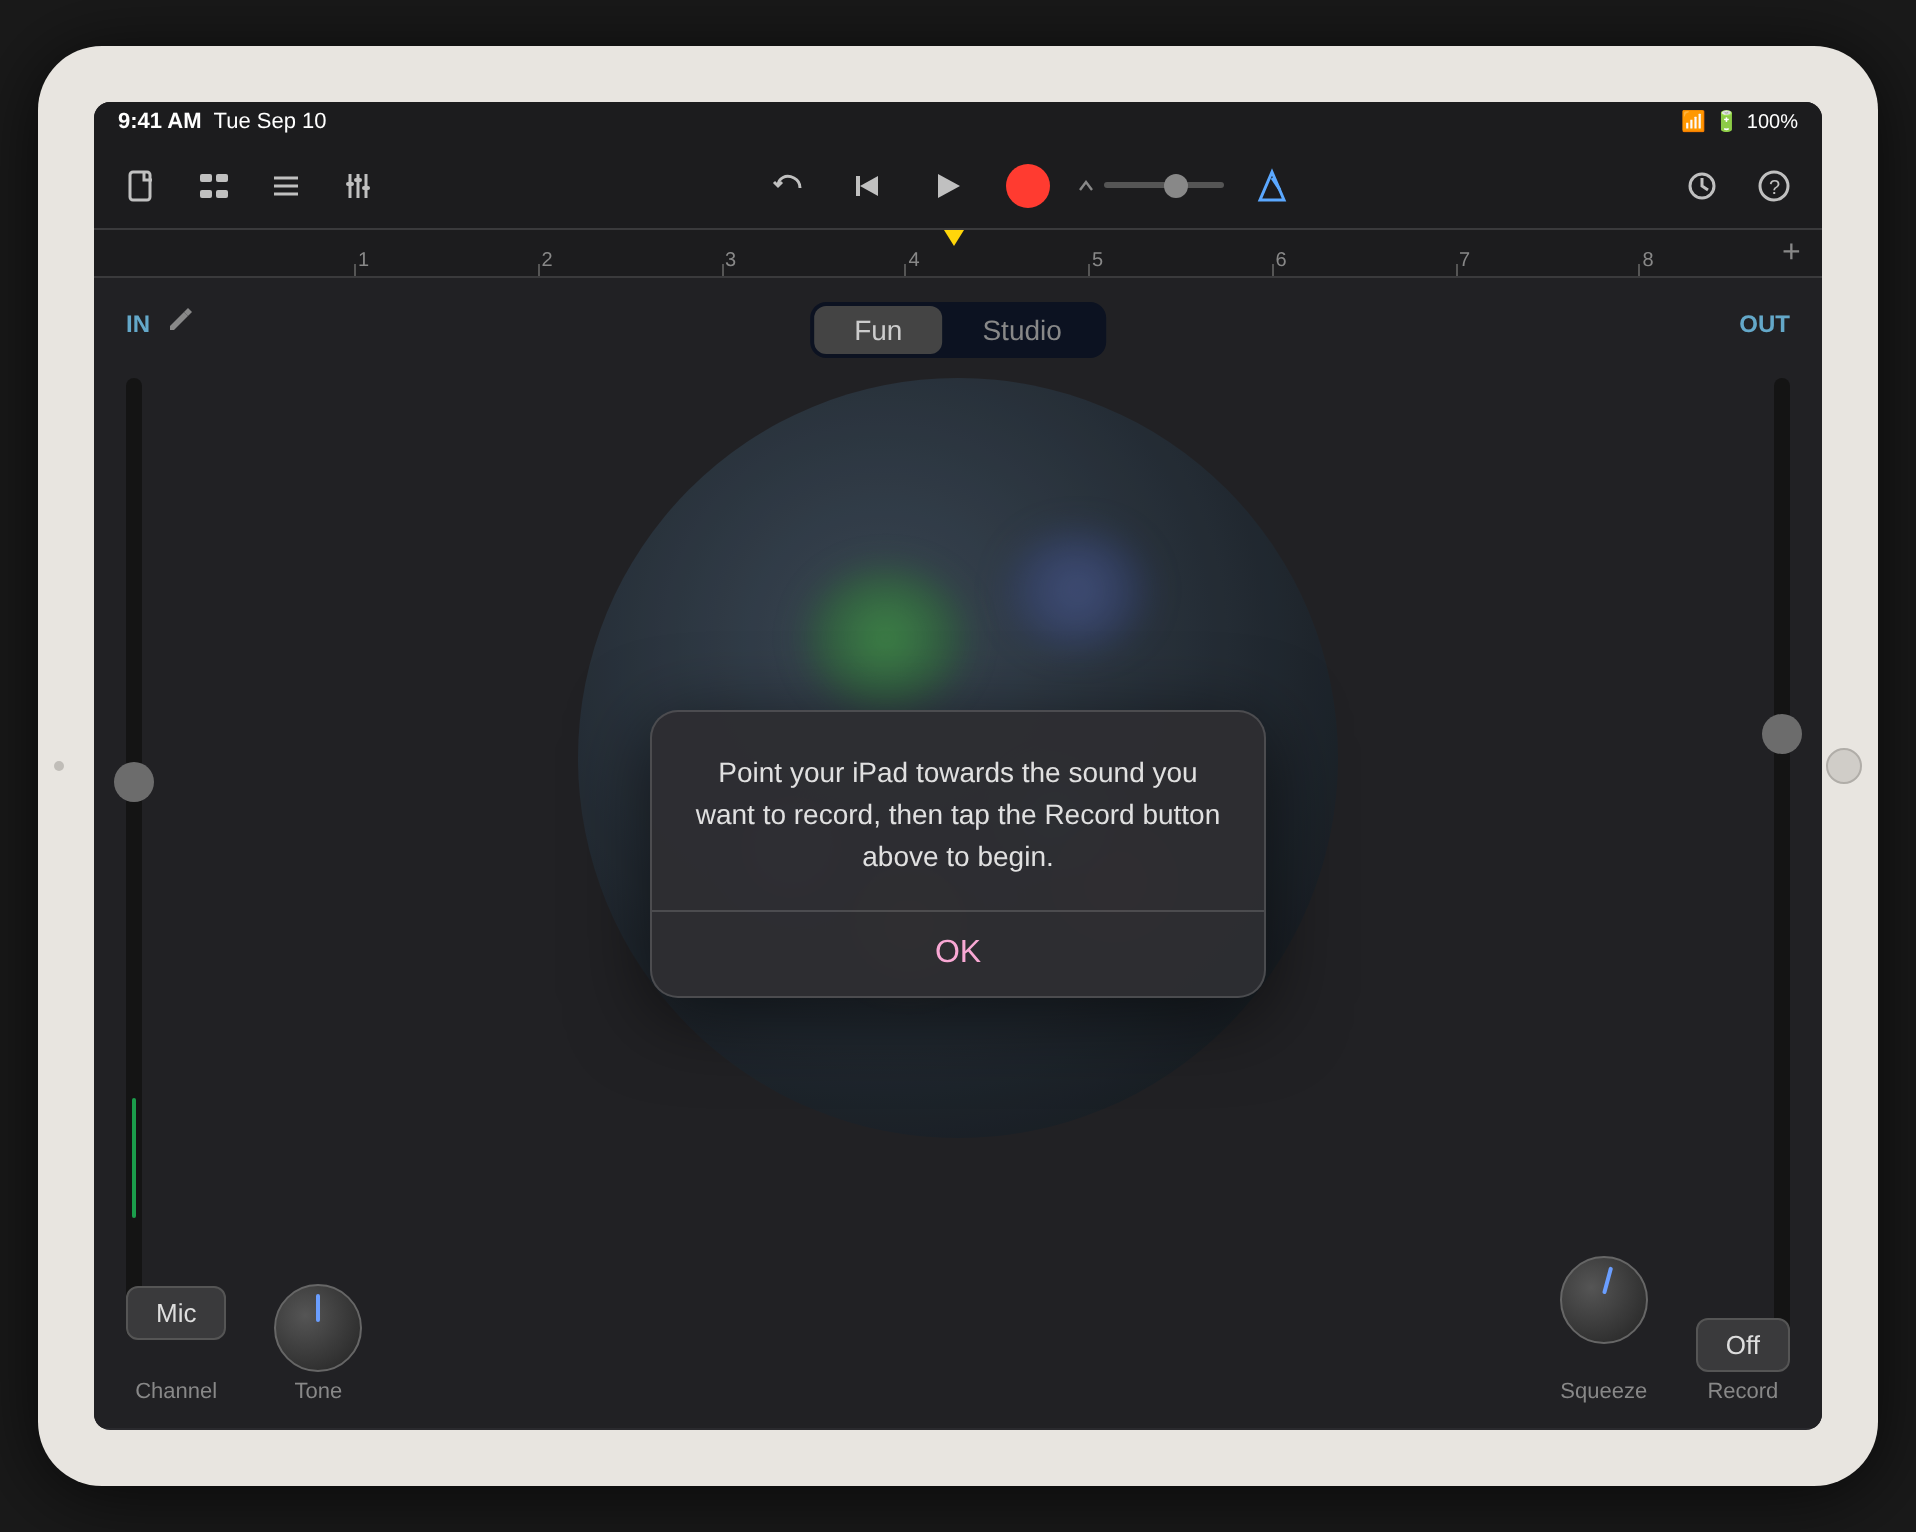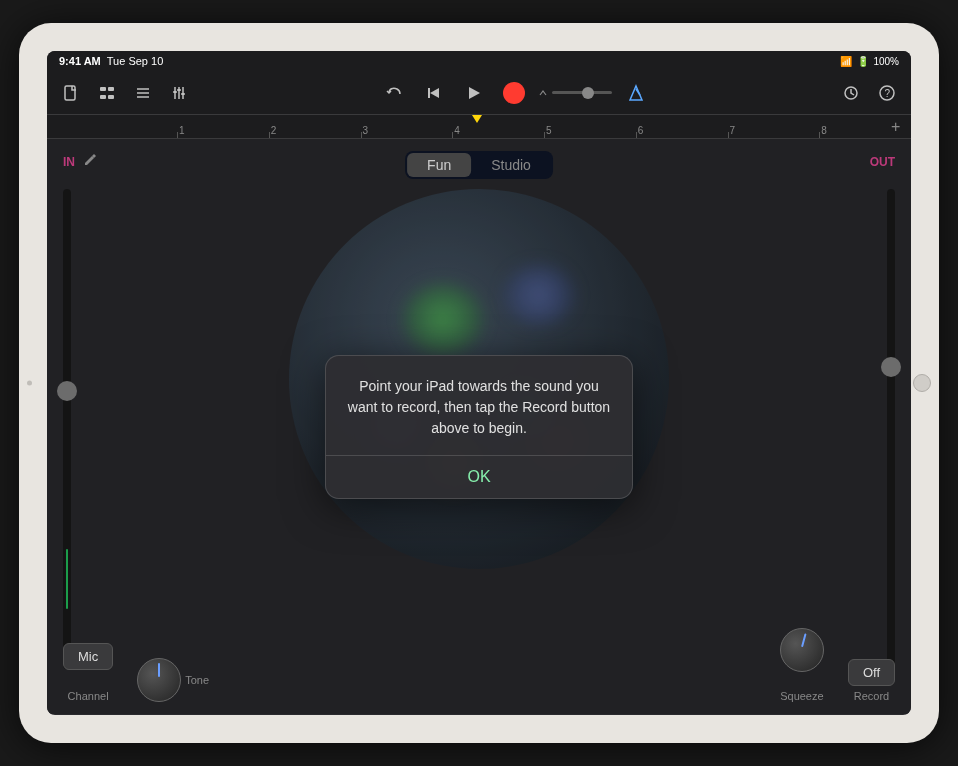--- a/index.html
+++ b/index.html
@@ -234,21 +234,21 @@
       height: calc(100% - 89px);
       background: #2a2a2e;
       overflow: hidden;
     }
 
     
     .in-label, .out-label {
       position: absolute;
       top: 16px;
       font-size: 12px;
-      color: #ec4899;
+      color: #7dd3fc;
       font-weight: 600;
     }
 
     .in-label { left: 16px; }
     .out-label { right: 16px; }
 
     
     .pencil-icon {
       position: absolute;
       top: 14px;
@@ -452,21 +452,21 @@
       height: 1px;
       background: rgba(255,255,255,0.15);
     }
 
     .dialog-btn {
       width: 100%;
       padding: 12px;
       background: transparent;
       border: none;
       font-size: 16px;
-      color: #86efac;
+      color: #f9a8d4;
       cursor: pointer;
       text-align: center;
     }
 
     
     .bottom-controls {
       position: absolute;
       bottom: 12px;
       left: 0;
       right: 0;
@@ -492,21 +492,21 @@
       cursor: pointer;
     }
 
     .channel-label {
       font-size: 11px;
       color: #888;
     }
 
     .knob-group {
       display: flex;
-      flex-direction: row;
+      flex-direction: column;
       align-items: center;
       gap: 4px;
       margin-left: 24px;
     }
 
     .knob {
       width: 44px;
       height: 44px;
       border-radius: 50%;
       background: radial-gradient(circle at 35% 35%, #555, #222);

